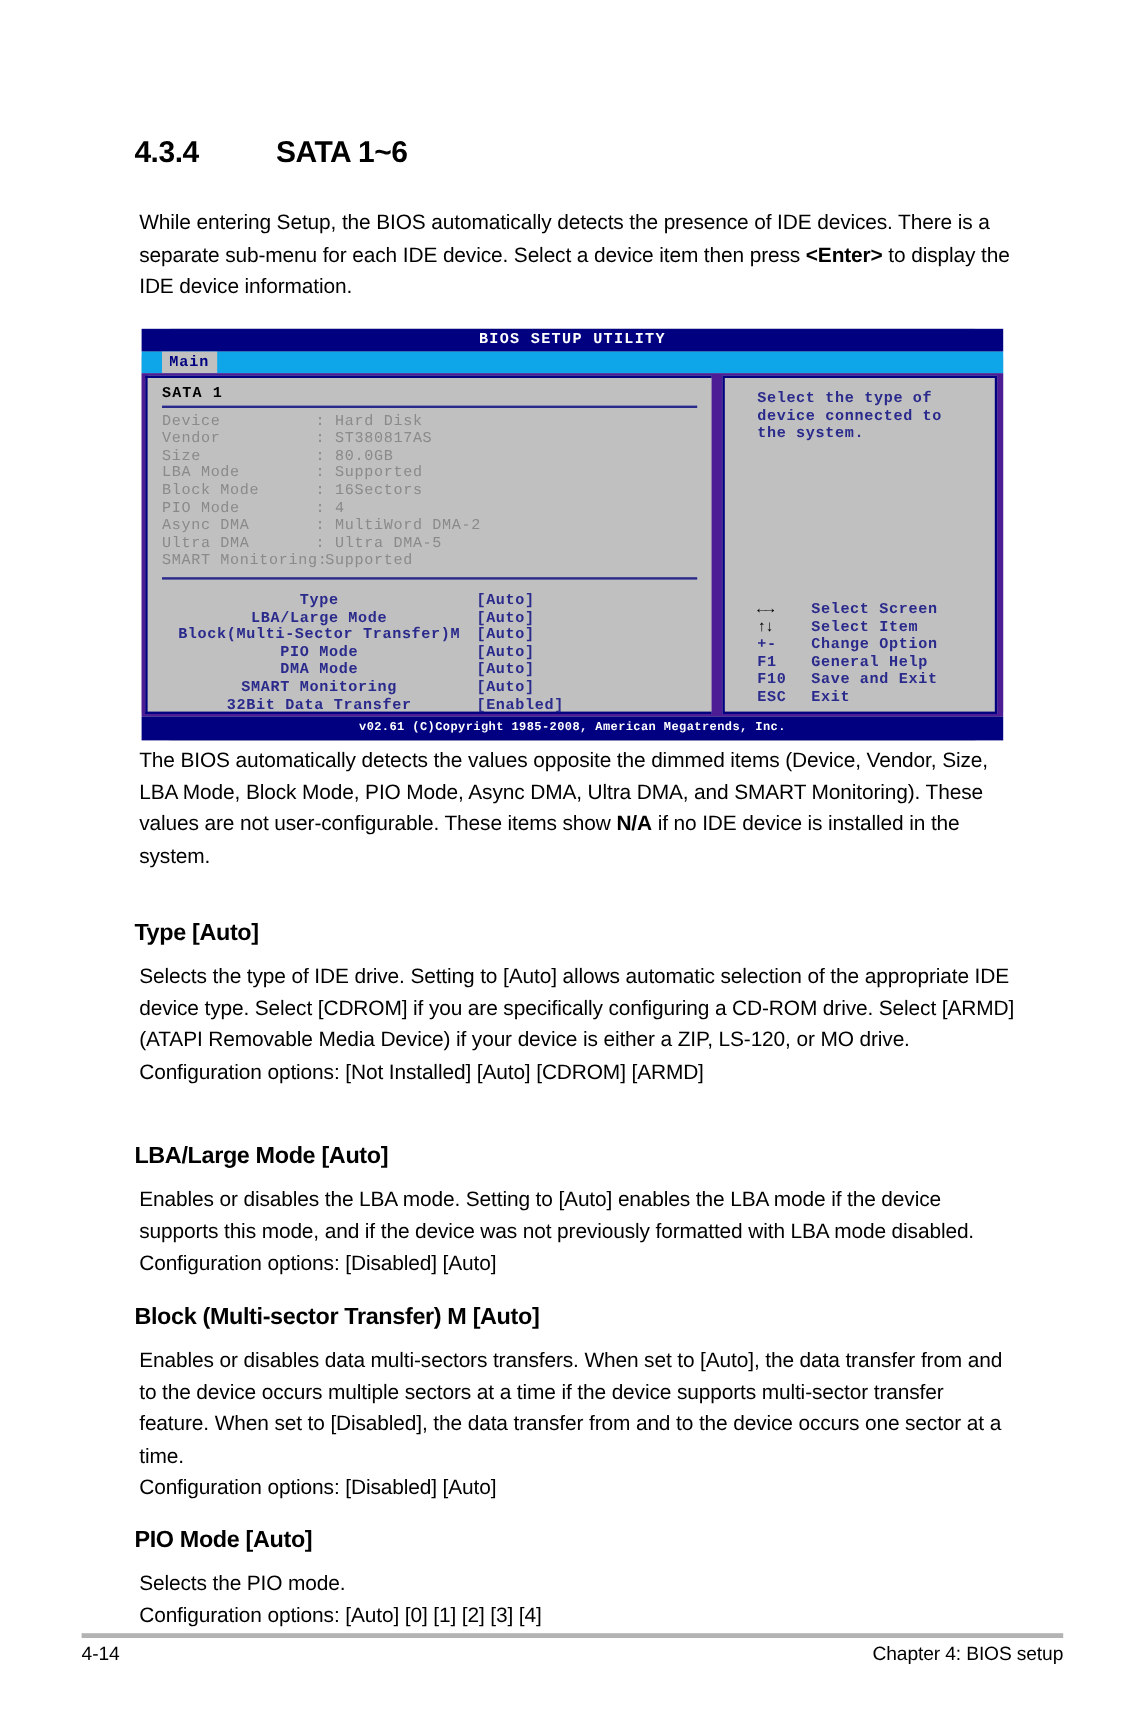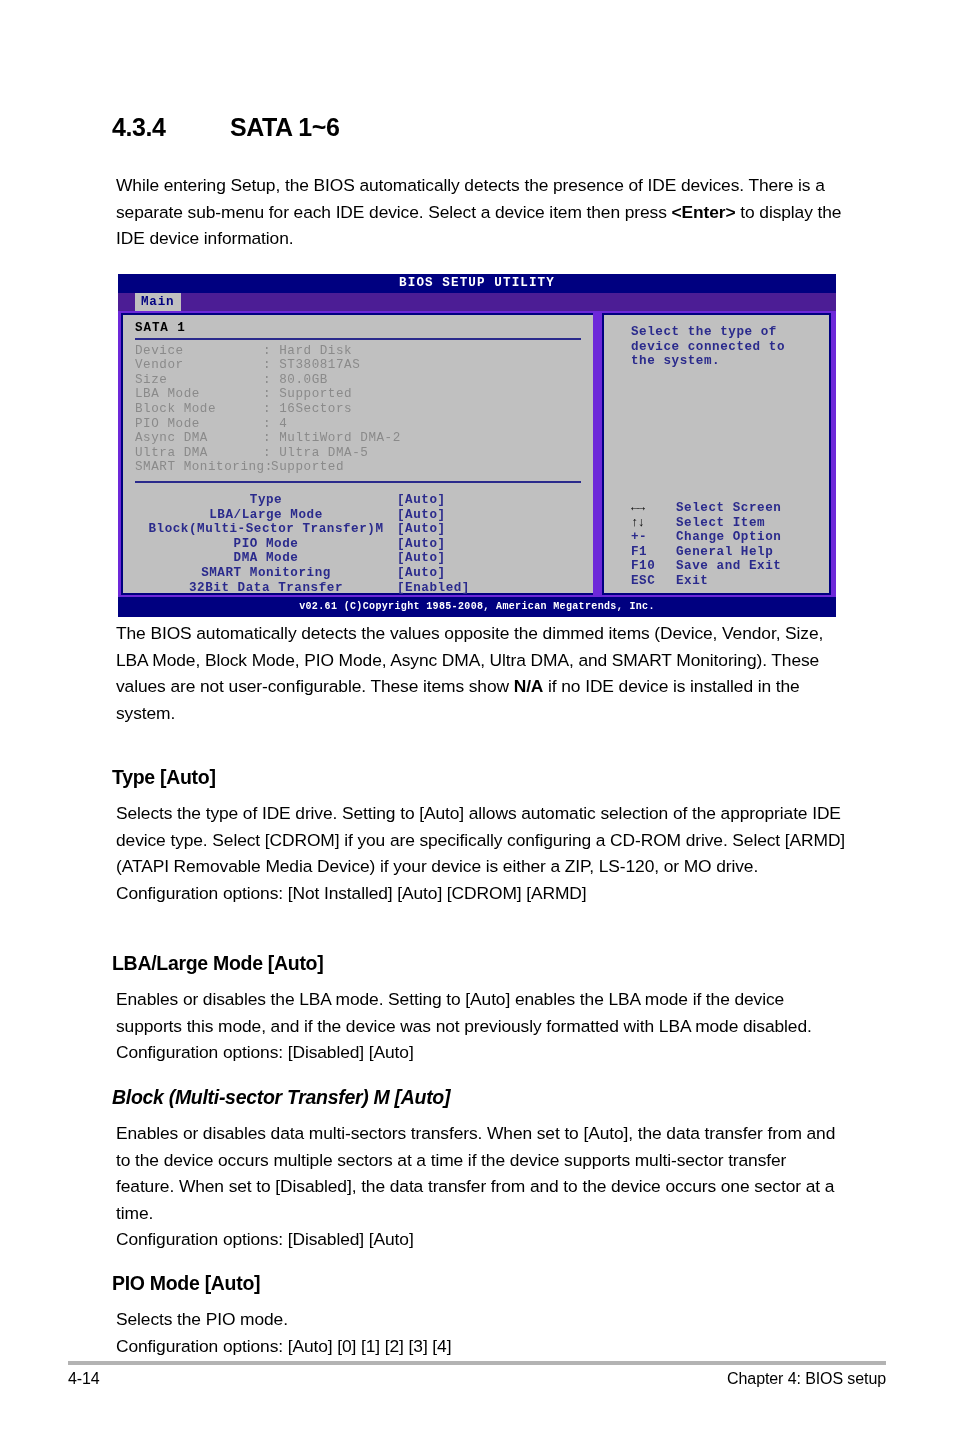--- a/index.html
+++ b/index.html
@@ -80,39 +80,39 @@
     background: #000080;
     color: #ffffff;
     font-weight: bold;
     text-align: center;
     line-height: 19px;
     letter-spacing: 1.1px;
     font-size: 12.6px;
   }
   .bios-tabbar {
     height: 18px;
-    background: #4c1d95;
+    background: #0ea5e9;
     position: relative;
   }
   .bios-tab {
     position: absolute;
     left: 17px;
     top: 0;
     height: 18px;
     line-height: 18px;
     padding: 0 7px 0 6px;
     background: #c0c0c0;
     color: #000080;
     font-weight: bold;
     letter-spacing: 0.8px;
   }
   .bios-body {
     position: relative;
     display: flex;
-    background: #6d28d9;
+    background: #4c1d95;
     padding: 0;
     height: 286px;
     box-sizing: border-box;
   }
   .bios-left {
     width: 472px;
     margin: 2px 0 2px 3px;
     background: #c0c0c0;
     border-left: 2px solid #000080;
     border-top: 2px solid #000080;
@@ -295,21 +295,21 @@
   <div class="body-text" style="top:800px;">
     <span>Selects the type of IDE drive. Setting to [Auto] allows automatic selection of the appropriate IDE device type. Select [CDROM] if you are specifically configuring a CD-ROM drive. Select [ARMD] (ATAPI Removable Media Device) if your device is either a ZIP, LS-120, or MO drive.</span><br>
     <span>Configuration options: [Not Installed] [Auto] [CDROM] [ARMD]</span>
   </div>
 
   <div class="sub-head" style="top:952px;">LBA/Large Mode [Auto]</div>
   <div class="body-text" style="top:986px;">
     <span>Enables or disables the LBA mode. Setting to [Auto] enables the LBA mode if the device supports this mode, and if the device was not previously formatted with LBA mode disabled. Configuration options: [Disabled] [Auto]</span>
   </div>
 
-  <div class="sub-head" style="top:1086px;font-style:italic;">Block (Multi-sector Transfer) M [Auto]</div>
+  <div class="sub-head" style="top:1086px;">Block (Multi-sector Transfer) M [Auto]</div>
   <div class="body-text" style="top:1120px;">
     <span>Enables or disables data multi-sectors transfers. When set to [Auto], the data transfer from and to the device occurs multiple sectors at a time if the device supports multi-sector transfer feature. When set to [Disabled], the data transfer from and to the device occurs one sector at a time.</span><br>
     <span>Configuration options: [Disabled] [Auto]</span>
   </div>
 
   <div class="sub-head" style="top:1272px;">PIO Mode [Auto]</div>
   <div class="body-text" style="top:1306px;">
     <span>Selects the PIO mode.</span><br>
     <span>Configuration options: [Auto] [0] [1] [2] [3] [4]</span>
   </div>

